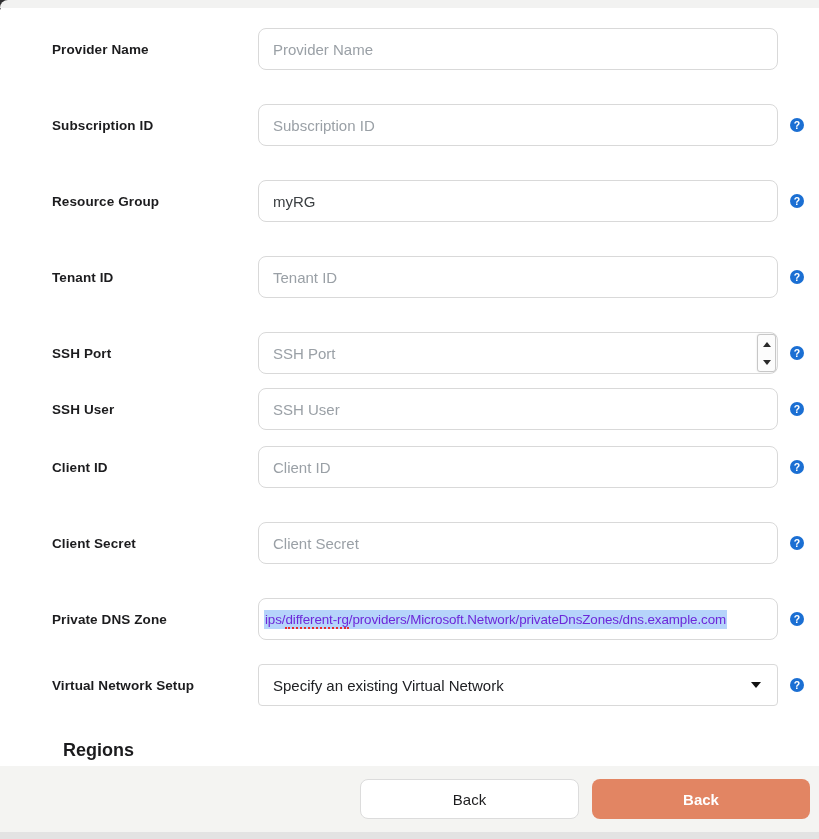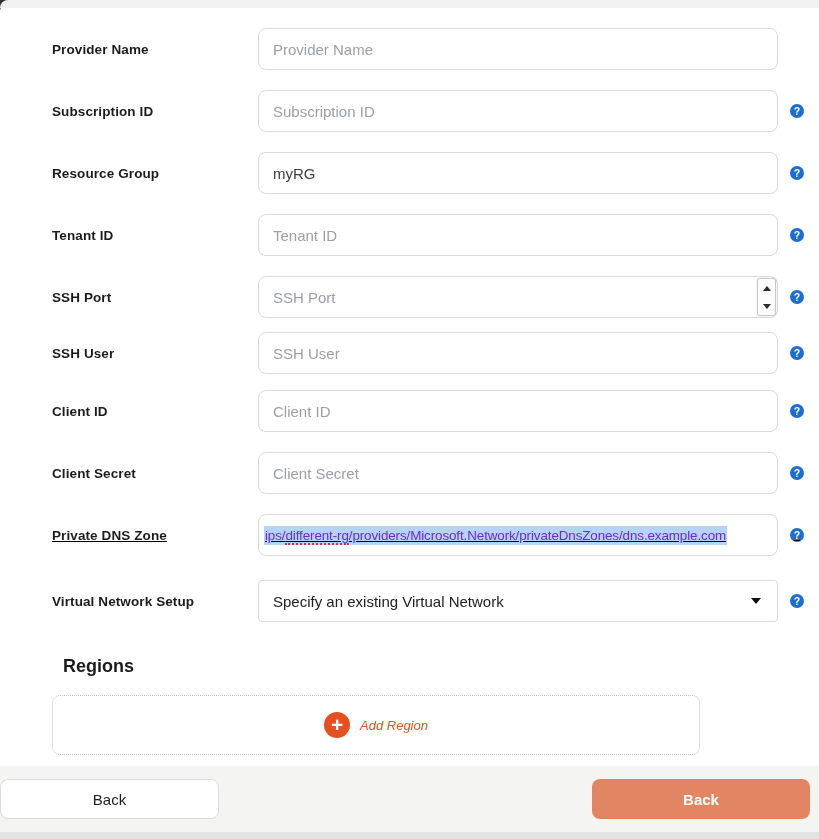--- a/index.html
+++ b/index.html
@@ -5,24 +5,24 @@
   html,body { margin:0; padding:0; }
   body {
     width:819px; height:839px; position:relative; overflow:hidden;
     background:#ffffff; font-family:"Liberation Sans", sans-serif;
   }
   .window-corner { position:absolute; top:0; left:0; width:16px; height:10px; background:#2f2f31; z-index:0; }
   .page { position:relative; z-index:1; background:#fff; border-top-left-radius:12px; width:100%; height:100%; }
   .top-strip { height:8px; background:#f2f2f1; border-top-left-radius:12px; }
 
   .form { padding:20px 0 0 52px; }
-  .row { display:flex; align-items:center; height:42px; margin-bottom:20px; }
+  .row { display:flex; align-items:center; height:42px; margin-bottom:34px; }
   .row-ssh-port { margin-bottom:14px; }
   .row-ssh-user { margin-bottom:16px; }
-  .row-dns { margin-bottom:24px;text-decoration:underline; }
+  .row-dns { margin-bottom:24px; }
   .row-label {
     width:206px; box-sizing:border-box; padding-right:12px;
     font-size:13.5px; font-weight:700; color:#1c1c1e; letter-spacing:.1px;
   }
   .control { width:520px; position:relative; box-sizing:border-box; }
   .text-input {
     width:100%; height:42px; box-sizing:border-box;
     border:1px solid #d9d9d9; border-radius:8px; background:#fff;
     padding:0 14px; font-size:15px; color:#3c4043; outline:none;
     font-family:"Liberation Sans", sans-serif;
@@ -76,22 +76,22 @@
     width:26px; height:26px; border-radius:50%;
     background:var(--accent,#e4511e); color:#fff;
     display:flex; align-items:center; justify-content:center;
     font-size:21px; font-weight:700; line-height:1; padding-bottom:1px; box-sizing:border-box;
   }
   .add-label { color:var(--accent,#e4511e); font-size:13px;font-style:italic; }
 
   
   .footer {
     position:absolute; left:0; right:0; bottom:7px; height:66px;
-    background:#f4f4f2; display:flex; align-items:center; justify-content:space-between;
-    gap:5px; padding-right:9px; box-sizing:border-box; z-index:2;
+    background:#f4f4f2; display:flex; align-items:center; justify-content:flex-end;
+    gap:13px; padding-right:9px; box-sizing:border-box; z-index:2;
   }
   .btn {
     height:40px; border-radius:8px; font-size:15px; cursor:pointer;
     display:flex; align-items:center; justify-content:center;
     font-family:"Liberation Sans", sans-serif;
   }
   .btn-back { width:219px; background:#fff; border:1px solid #dcdcdc; color:#1d1d1f; }
   .btn-save { width:218px; background:var(--save,#e28563); border:none; color:#fff; font-weight:700; }
   .bottom-strip { position:absolute; left:0; right:0; bottom:0; height:7px; background:#e3e3e3; z-index:2; }
 </style>

